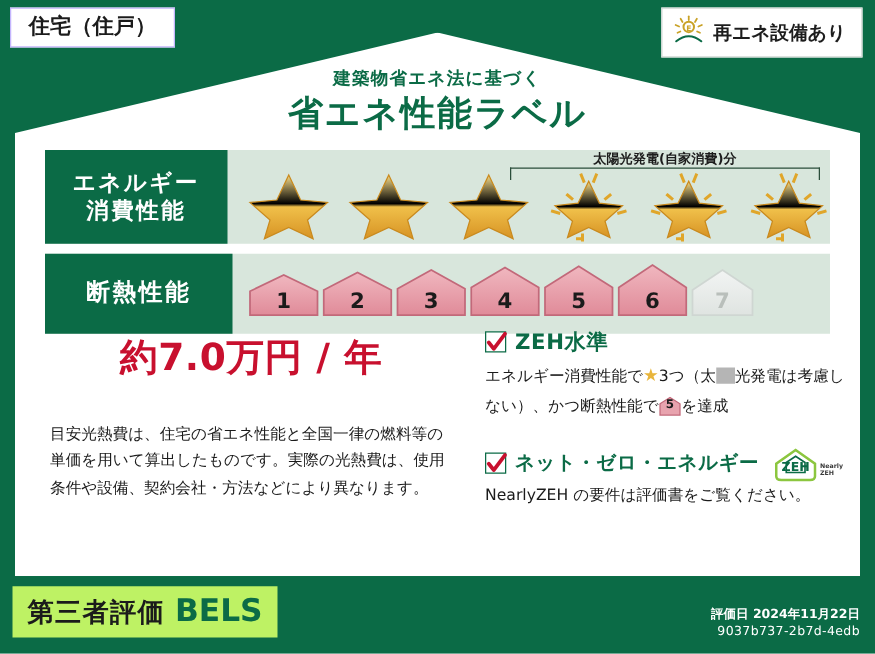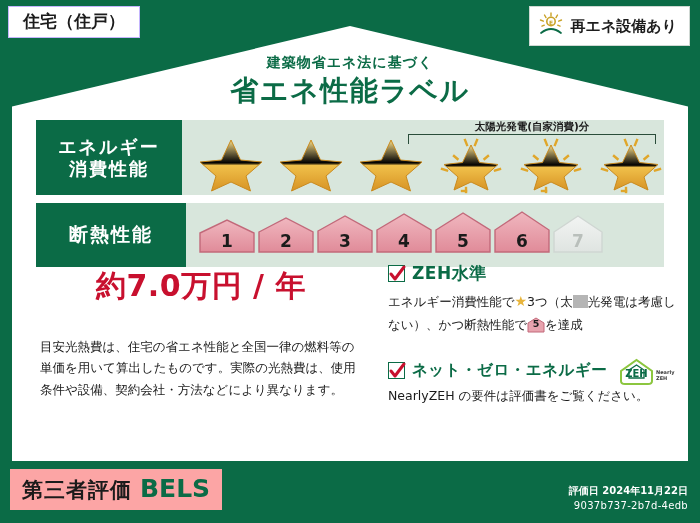--- a/index.html
+++ b/index.html
@@ -203,21 +203,21 @@
     text-align: center; font-size: 9.5px; font-weight: bold; color: #1b1b1b;
   }
   .zeh-logo {
     position: absolute; right: 2px; top: -4px;
     width: 58px; height: 30px;
   }
 
   
   .footer-bels {
     position: absolute; left: 10px; bottom: 13px;
-    background: #fca5a5;
+    background: #bef264;
     padding: 5px 12px 6px 12px;
     display: flex; align-items: baseline; gap: 8px;
     z-index: 6;
   }
   .footer-bels .ja {
     font-size: 21px; font-weight: bold; color: #1b1b1b; letter-spacing: 1px;
   }
   .footer-bels .bels {
     font-size: 25px; font-weight: bold; color: #0b6b46; letter-spacing: 0px;
   }

